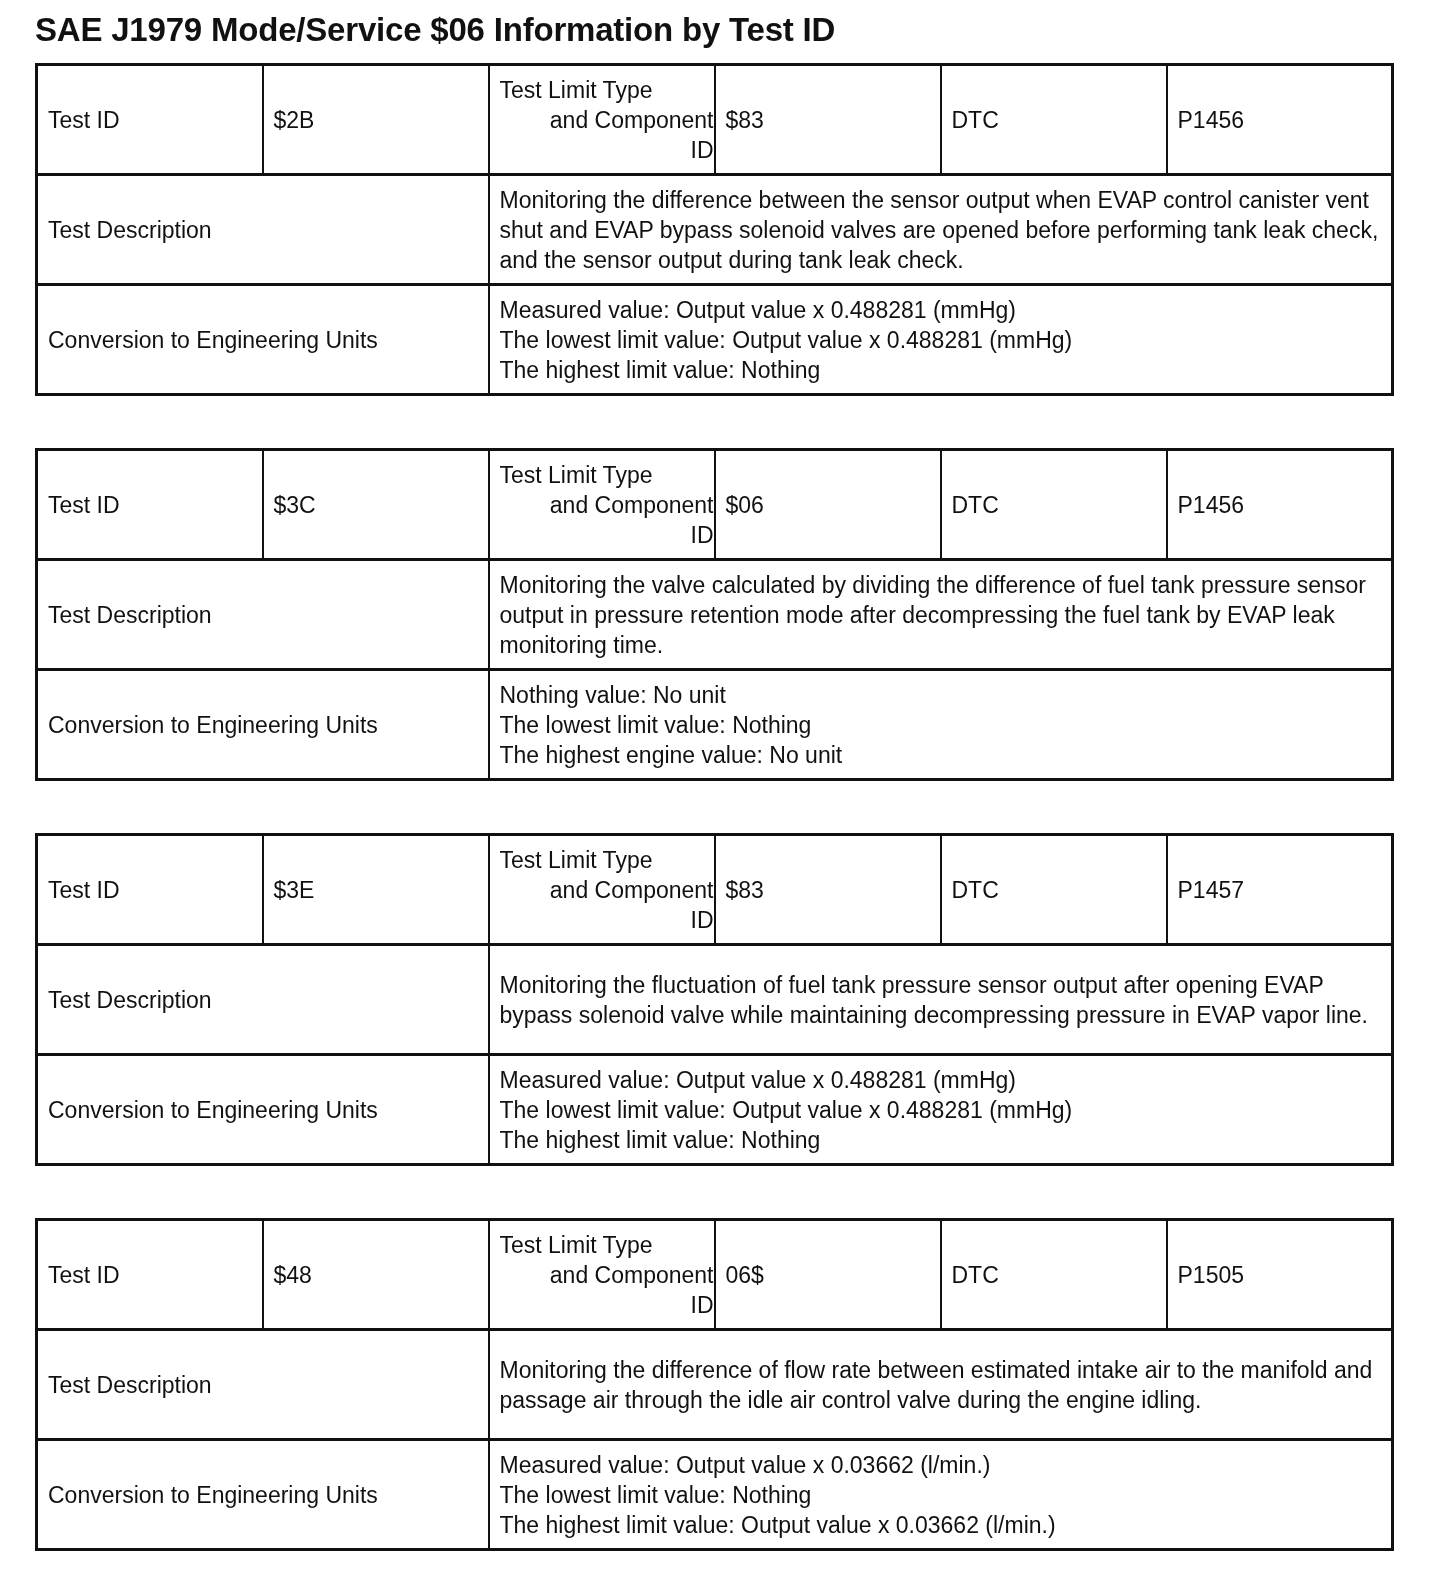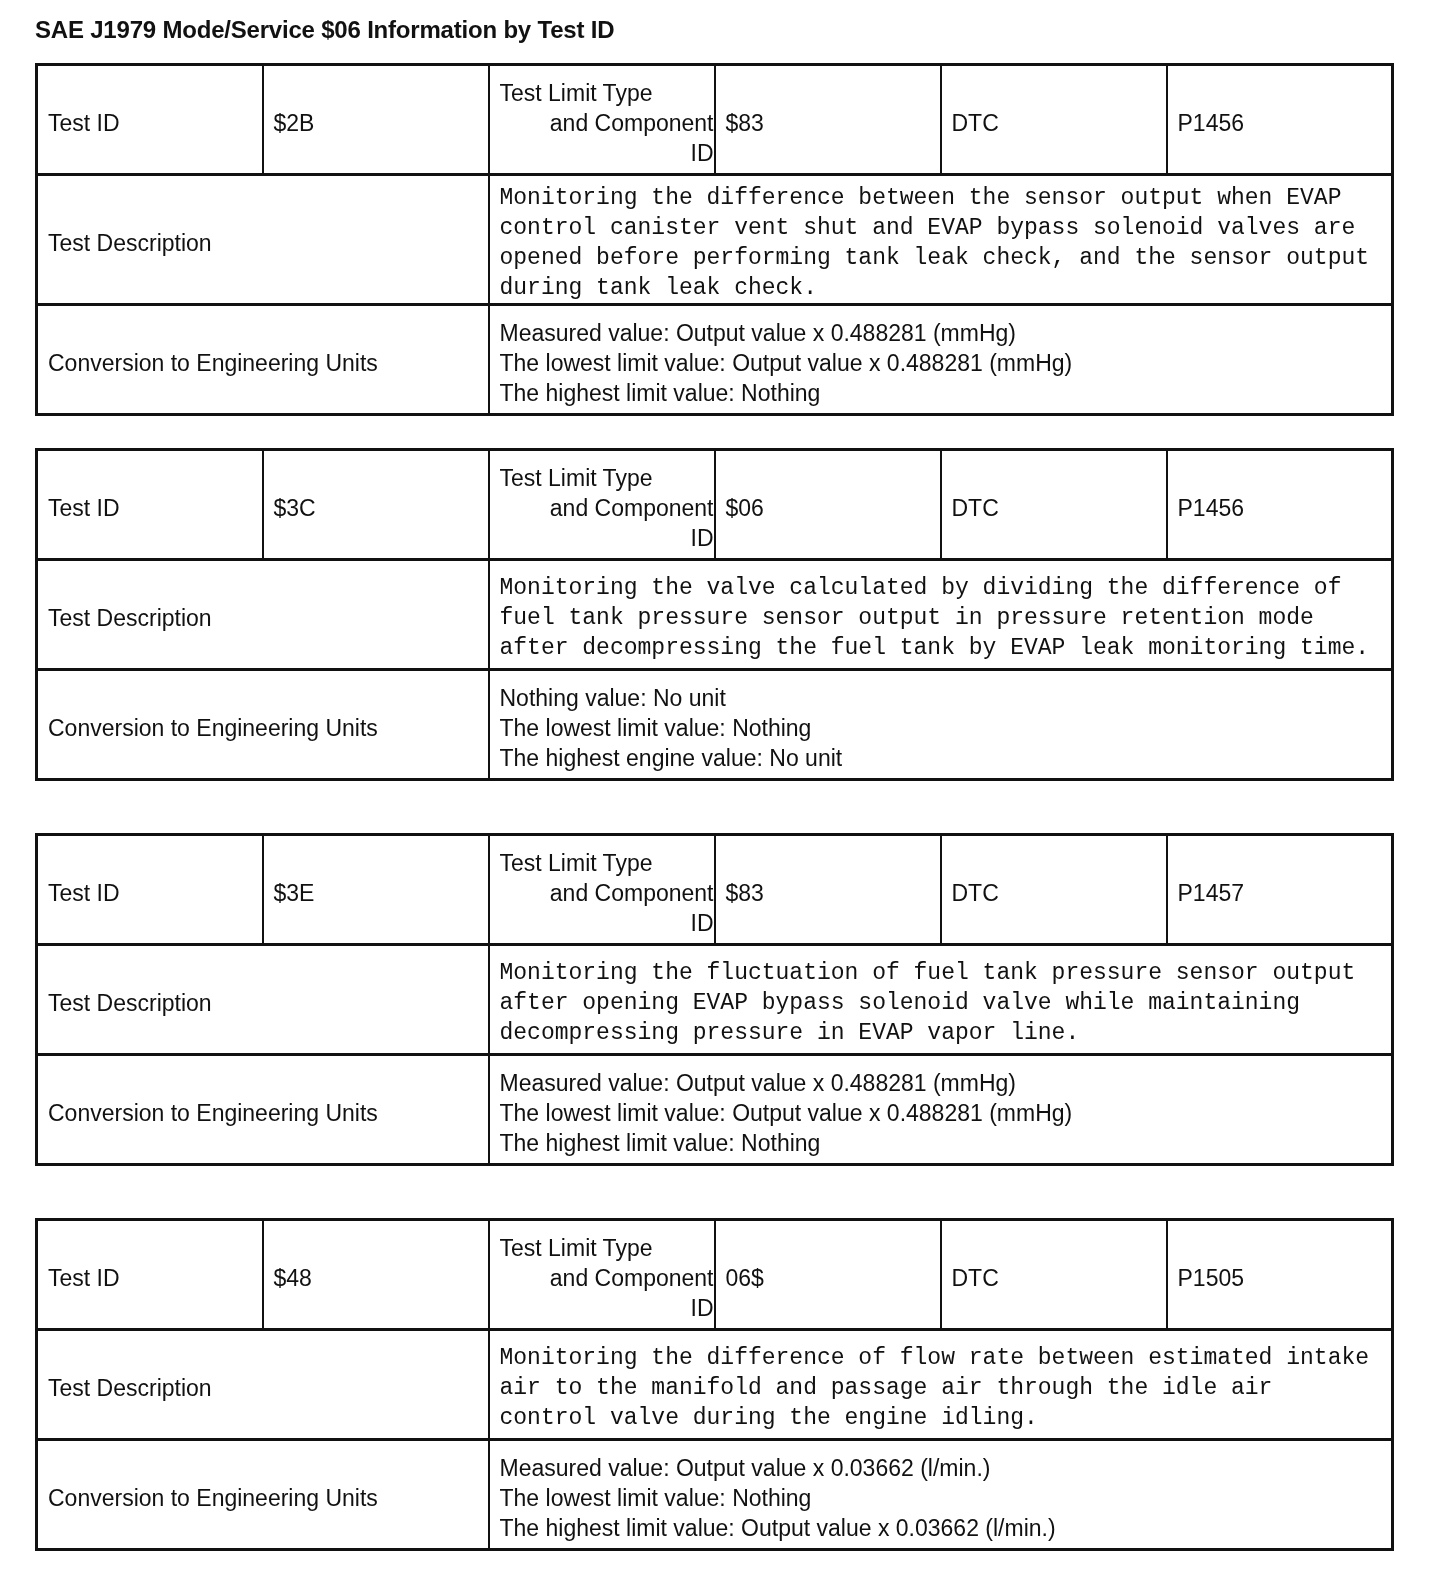--- a/index.html
+++ b/index.html
@@ -10,49 +10,49 @@
       font-family: "Liberation Sans", sans-serif;
       color: #111111;
       overflow: hidden;
     }
     .page-title {
       position: absolute;
       left: 35px;
       top: 8px;
       font-family: "Liberation Sans", sans-serif;
       font-weight: bold;
-      font-size: 24px;
+      font-size: 33px;
       letter-spacing: -0.2px;
       color: #111111;
       margin: 0;
       line-height: 44px;
     }
     .test-table {
       position: absolute;
       left: 35px;
       width: 1356px;
       border-collapse: collapse;
       table-layout: fixed;
       border: 3px solid #111111;
     }
     .test-table td {
       border: 2px solid #111111;
-      padding: 7px 0 0 10px;
+      padding: 0 0 0 10px;
       font-size: 23px;
       line-height: 30px;
       vertical-align: middle;
       color: #111111;
     }
     .test-table tr.row-main td { border-bottom-width: 3px; }
     .test-table tr.row-desc td { border-bottom-width: 3px; }
     .test-table tr { height: 110px; }
     .test-table td.label-multi { line-height: 30px; }
     .test-table td.label-multi span { display: block; }
     .test-table td.label-multi span.indent { padding-left: 8px; text-align: right; }
-    .desc-cell { padding-right: 12px !important; font-family: Liberation Mono, monospace; }
+    .desc-cell { padding-right: 12px !important; }
     .conv-cell span { display: block; }
     #table-0 { top: 63px; }
     #table-1 { top: 448px; }
     #table-2 { top: 833px; }
     #table-3 { top: 1218px; }
   </style>
 </head>
 <body>
 
 <h1 class="page-title">SAE J1979 Mode/Service $06 Information by Test ID</h1>

